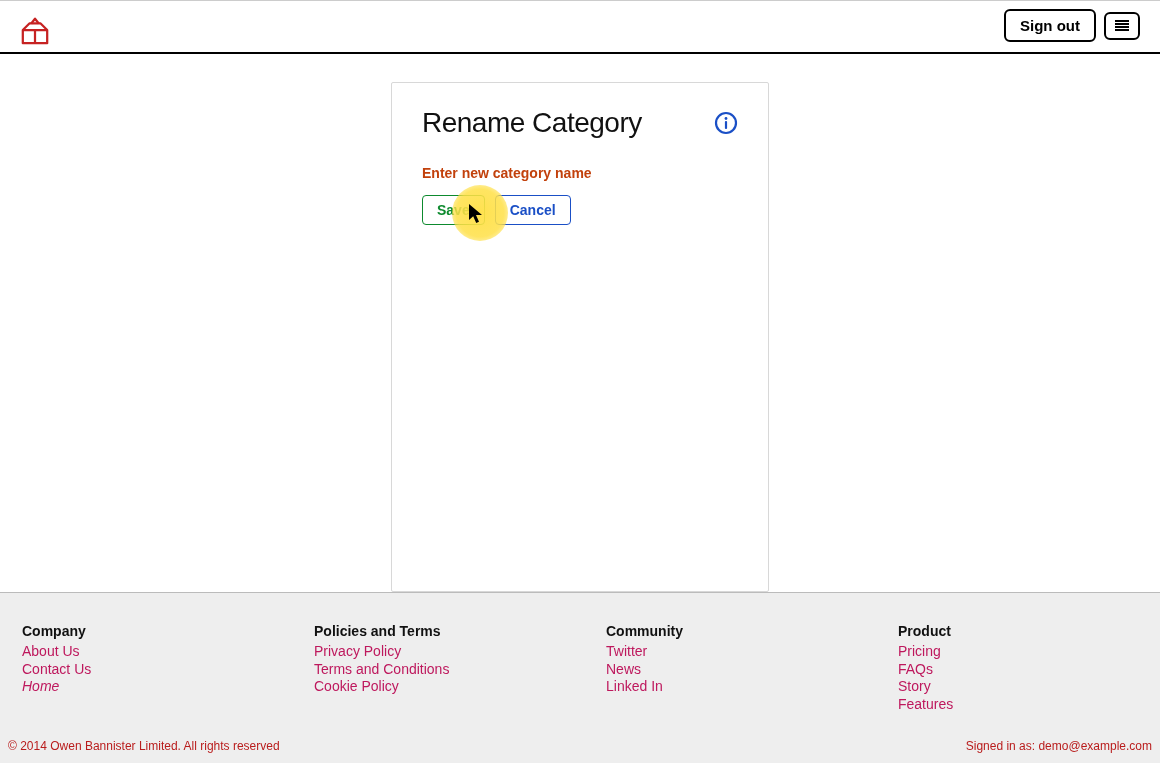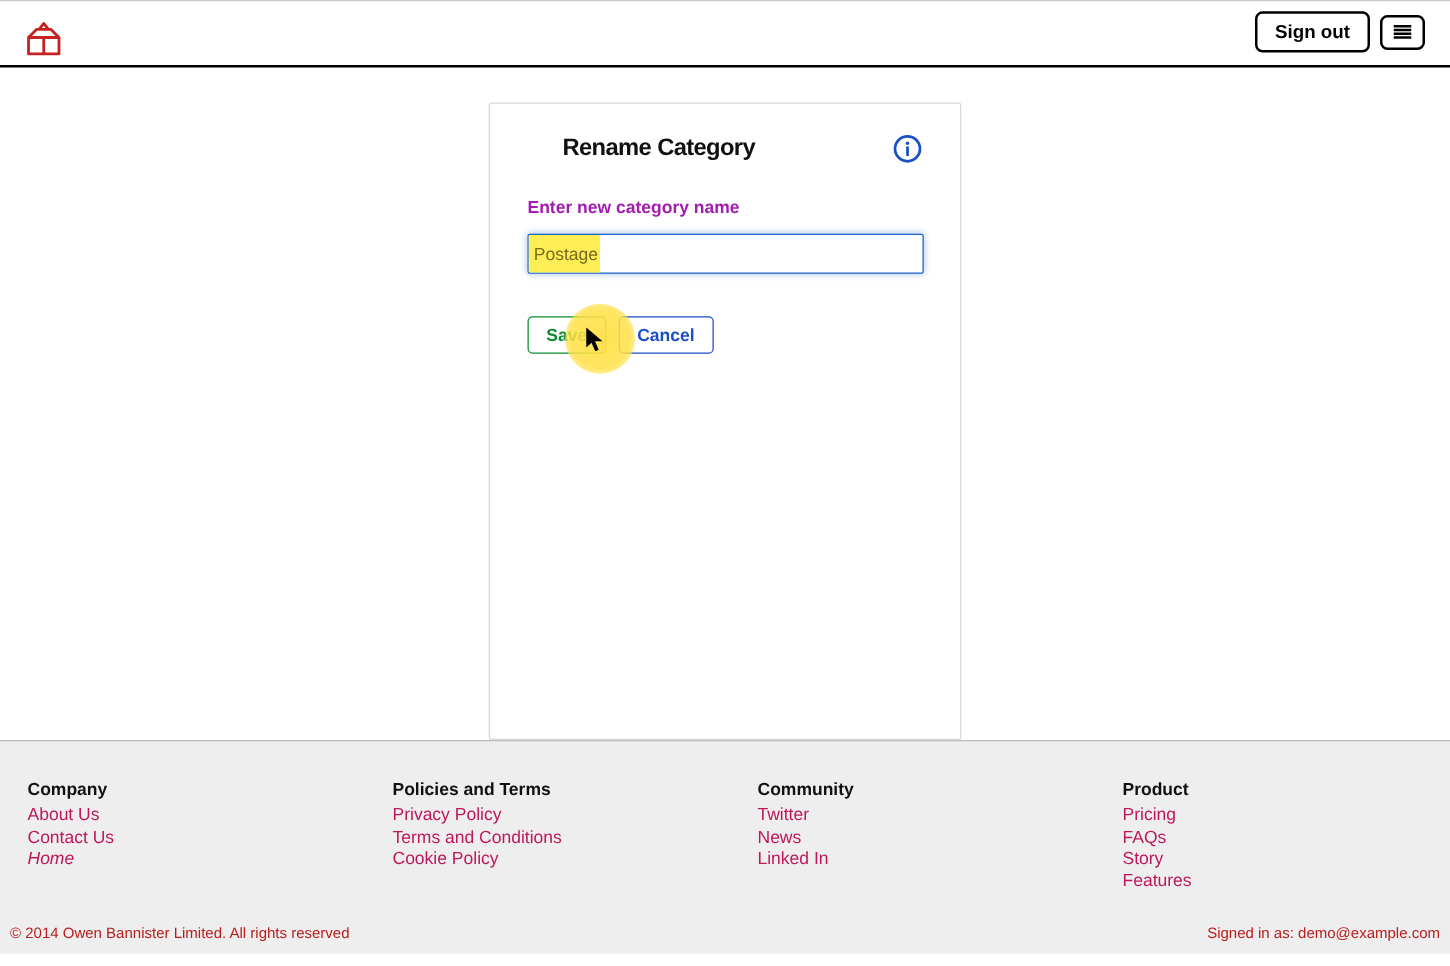--- a/index.html
+++ b/index.html
@@ -95,36 +95,35 @@
       position: relative;
     }
 
     .card-header {
       display: flex;
       align-items: center;
       justify-content: space-between;
       margin-bottom: 26px;
     }
     .card-title {
-      font-size: 19px;
-      font-weight: 700;
+      font-size: 28px;
+      font-weight: 400;
       letter-spacing: -0.5px;
       color: #111;
-      margin-left: 28px;
     }
     .info-icon {
       width: 24px;
       height: 24px;
       cursor: pointer;
     }
 
     .field-label {
       font-size: 14px;
       font-weight: 700;
-      color: #a21caf;
+      color: #c2410c;
       margin-bottom: 14px;
       display: block;
     }
 
     .input-wrap {
       width: 317px;
       position: relative;
       margin-bottom: 34px;
     }
     .text-input {
@@ -285,25 +284,20 @@
         <svg viewBox="0 0 24 24" width="24" height="24">
           <circle cx="12" cy="12" r="10" fill="none" stroke="#1a4fc6" stroke-width="2.2"></circle>
           <circle cx="12" cy="7.5" r="1.4" fill="#1a4fc6"></circle>
           <rect x="10.9" y="10" width="2.2" height="8" rx="1" fill="#1a4fc6"></rect>
         </svg>
       </span>
     </div>
 
     <label class="field-label">Enter new category name</label>
 
-    <div class="input-wrap">
-      <div class="selection"></div>
-      <span class="input-text-overlay">Postage</span>
-      <input class="text-input" type="text" style="color: transparent; caret-color: rgb(51, 51, 51);" value="Postage">
-    </div>
 
     <div class="actions">
       <button class="action-btn save-btn">Save</button>
       <button class="action-btn cancel-btn">Cancel</button>
 
       <div class="click-highlight"></div>
       <span class="cursor">
         <svg width="18" height="22" viewBox="0 0 18 22">
           <path d="M1 1 L1 17 L5.2 13.2 L8.2 20 L11 18.8 L8 12 L14 12 Z" fill="#000"></path>
         </svg>

